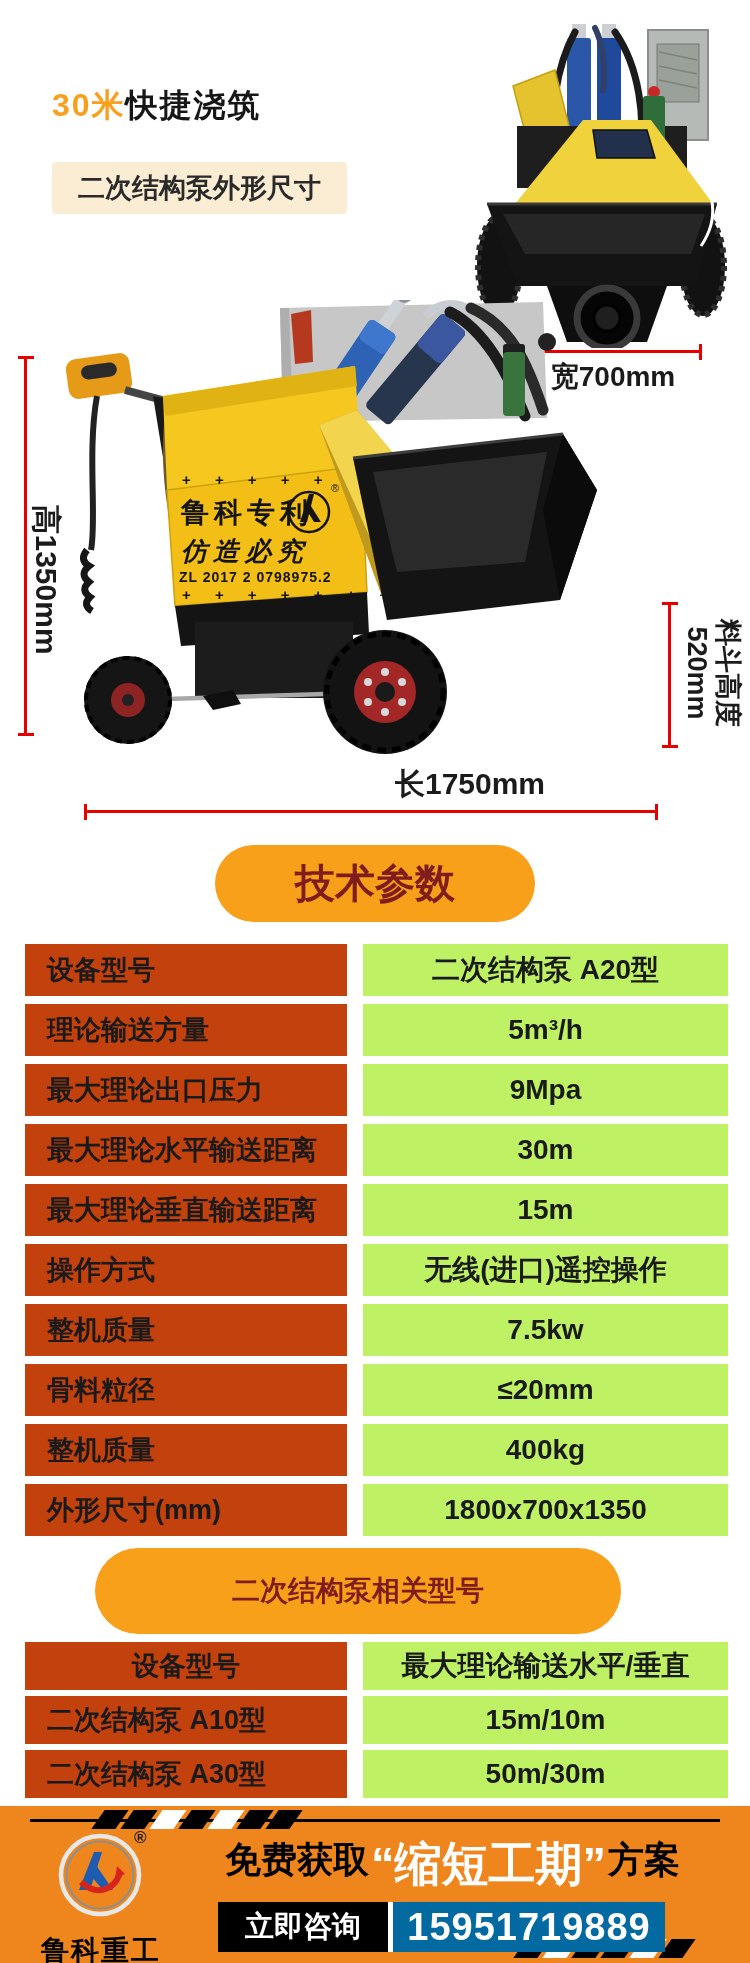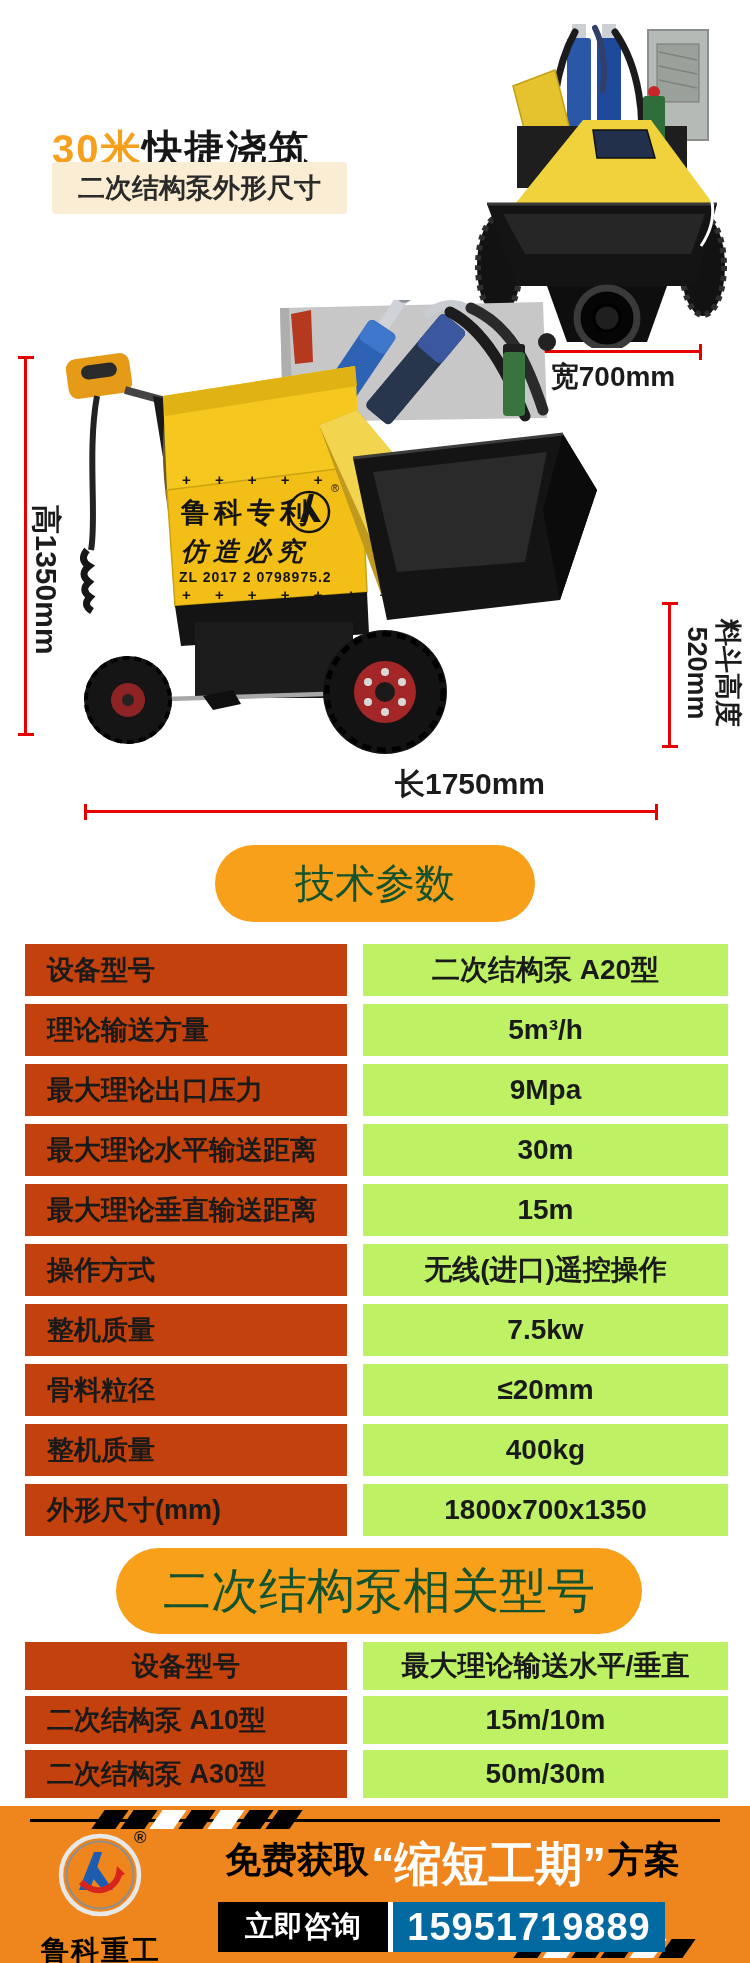--- a/index.html
+++ b/index.html
@@ -4,46 +4,46 @@
 <style>
   * { margin:0; padding:0; box-sizing:border-box; }
   html,body { background:#ffffff; }
   .page {
     position:relative; width:750px; height:1963px; background:#ffffff;
     font-family:"Liberation Sans", sans-serif; overflow:hidden; margin:0 auto;
   }
   .abs { position:absolute; }
 
   
-  .title { left:52px; top:84px; font-size:40px; font-weight:900; color:#161616;
-           letter-spacing:2px; white-space:nowrap;margin-top:38px; }
+  .title { left:52px; top:84px; font-size:32px; font-weight:900; color:#161616;
+           letter-spacing:2px; white-space:nowrap; }
   .title .hl { color:#F7A01D; }
   .subtitle-badge { left:52px; top:162px; background:#FAEDD3; color:#2a2a2a;
            font-size:27px; font-weight:bold; padding:8px 26px; border-radius:4px;
            white-space:nowrap; }
 
   
   .dim-h { background:#E60000; height:3px; }
   .dim-h::before,.dim-h::after { content:""; position:absolute; width:3px; height:16px;
            background:#E60000; top:-6.5px; }
   .dim-h::before { left:0; } .dim-h::after { right:0; }
   .dim-v { background:#E60000; width:3px; }
   .dim-v::before,.dim-v::after { content:""; position:absolute; height:3px; width:16px;
            background:#E60000; left:-6.5px; }
   .dim-v::before { top:0; } .dim-v::after { bottom:0; }
   .dim-label { color:#1b1b1b; font-size:28px; font-weight:bold; text-align:center; }
   .vtext { transform:rotate(90deg); transform-origin:center; white-space:nowrap;
            text-align:center; line-height:31px; }
 
   
-  .pill { background:#F9A01B; color:#14532d; font-weight:normal; text-align:left;
+  .pill { background:#F9A01B; color:#7f1d1d; font-weight:bold; text-align:left;
           border-radius:60px; display:flex; align-items:center; justify-content:center;
           white-space:nowrap; }
   .pill-1 { left:215px; top:845px; width:320px; height:77px; font-size:40px; }
-  .pill-2 { left:116px; top:1548px; width:526px; height:86px; font-size:48px; }
+  .pill-2 { left:95px; top:1548px; width:526px; height:86px; font-size:28px; }
 
   
   .tbl { left:25px; width:703px; }
   .trow { display:flex; margin-bottom:8px; height:52px; }
   .tcell-l { width:322px; background:#c2410c; display:flex; align-items:center;
              padding-left:22px; font-size:27px; font-weight:bold; color:#1a1a1a;
              margin-right:16px; }
   .tcell-r { flex:1; background:#bef264; display:flex; align-items:center;
              justify-content:center; font-size:28px; font-weight:bold; color:#1a1a1a; }
   .tbl2 .trow { height:48px; margin-bottom:6px; }

